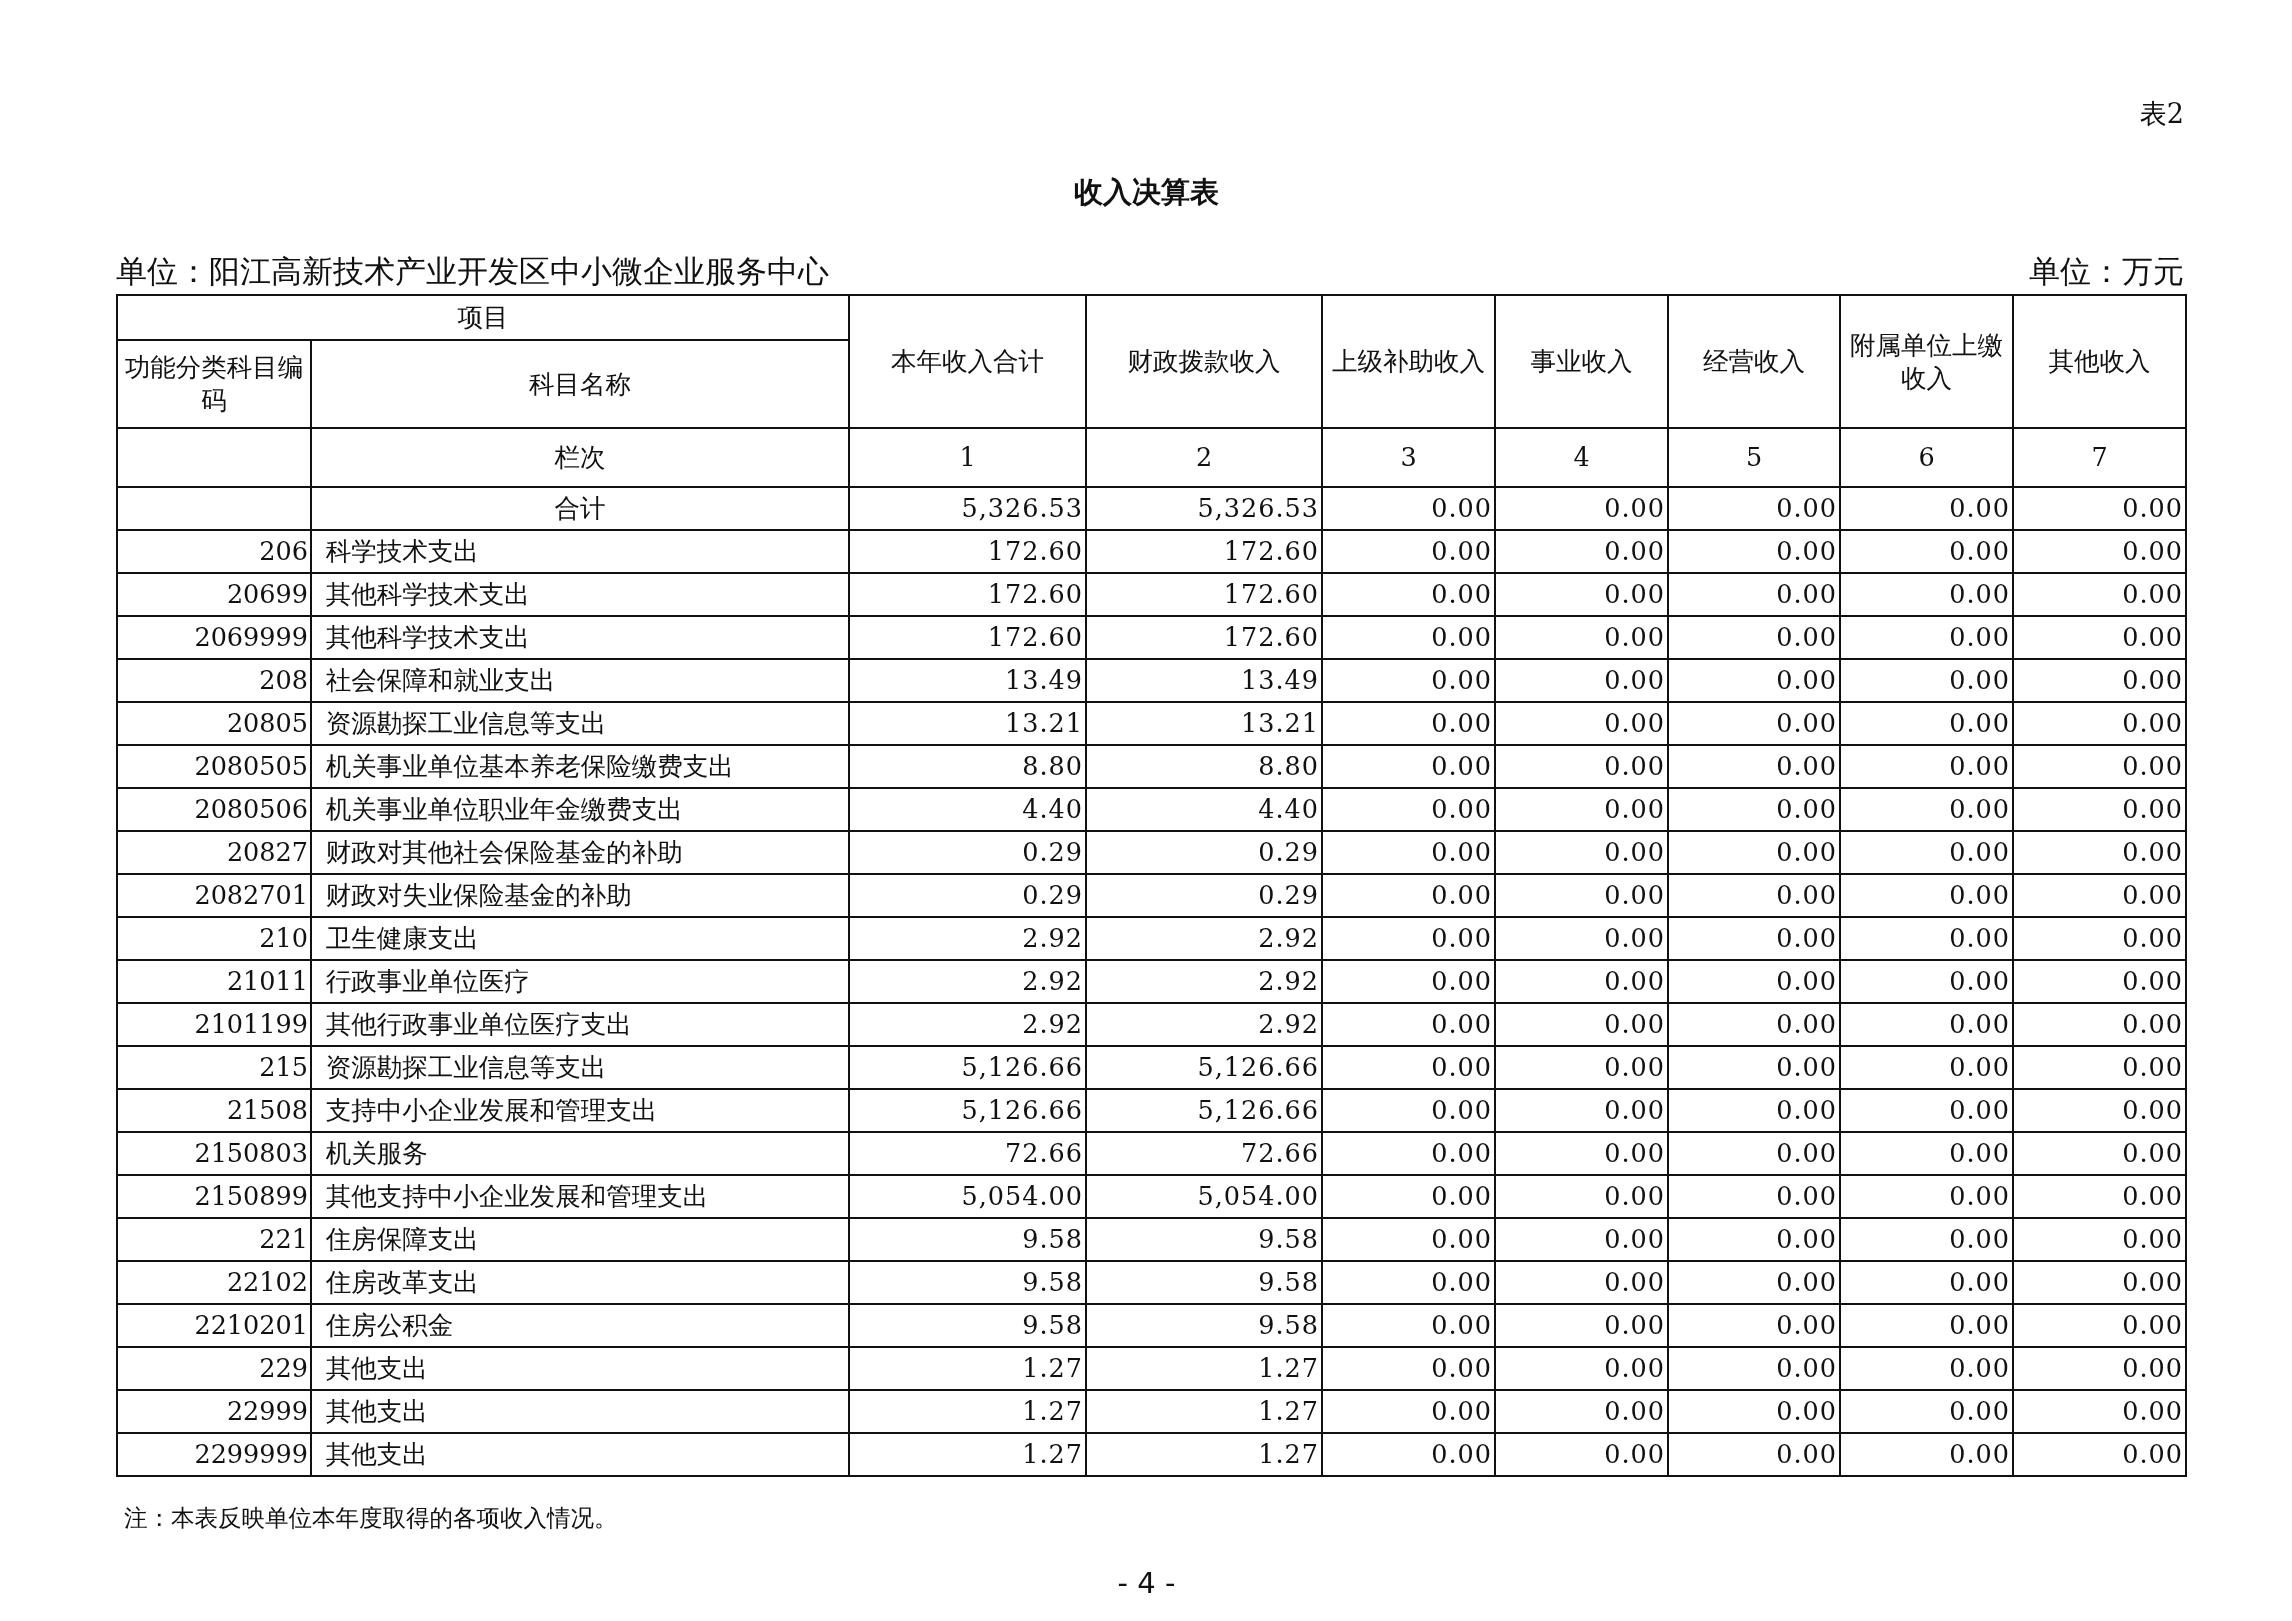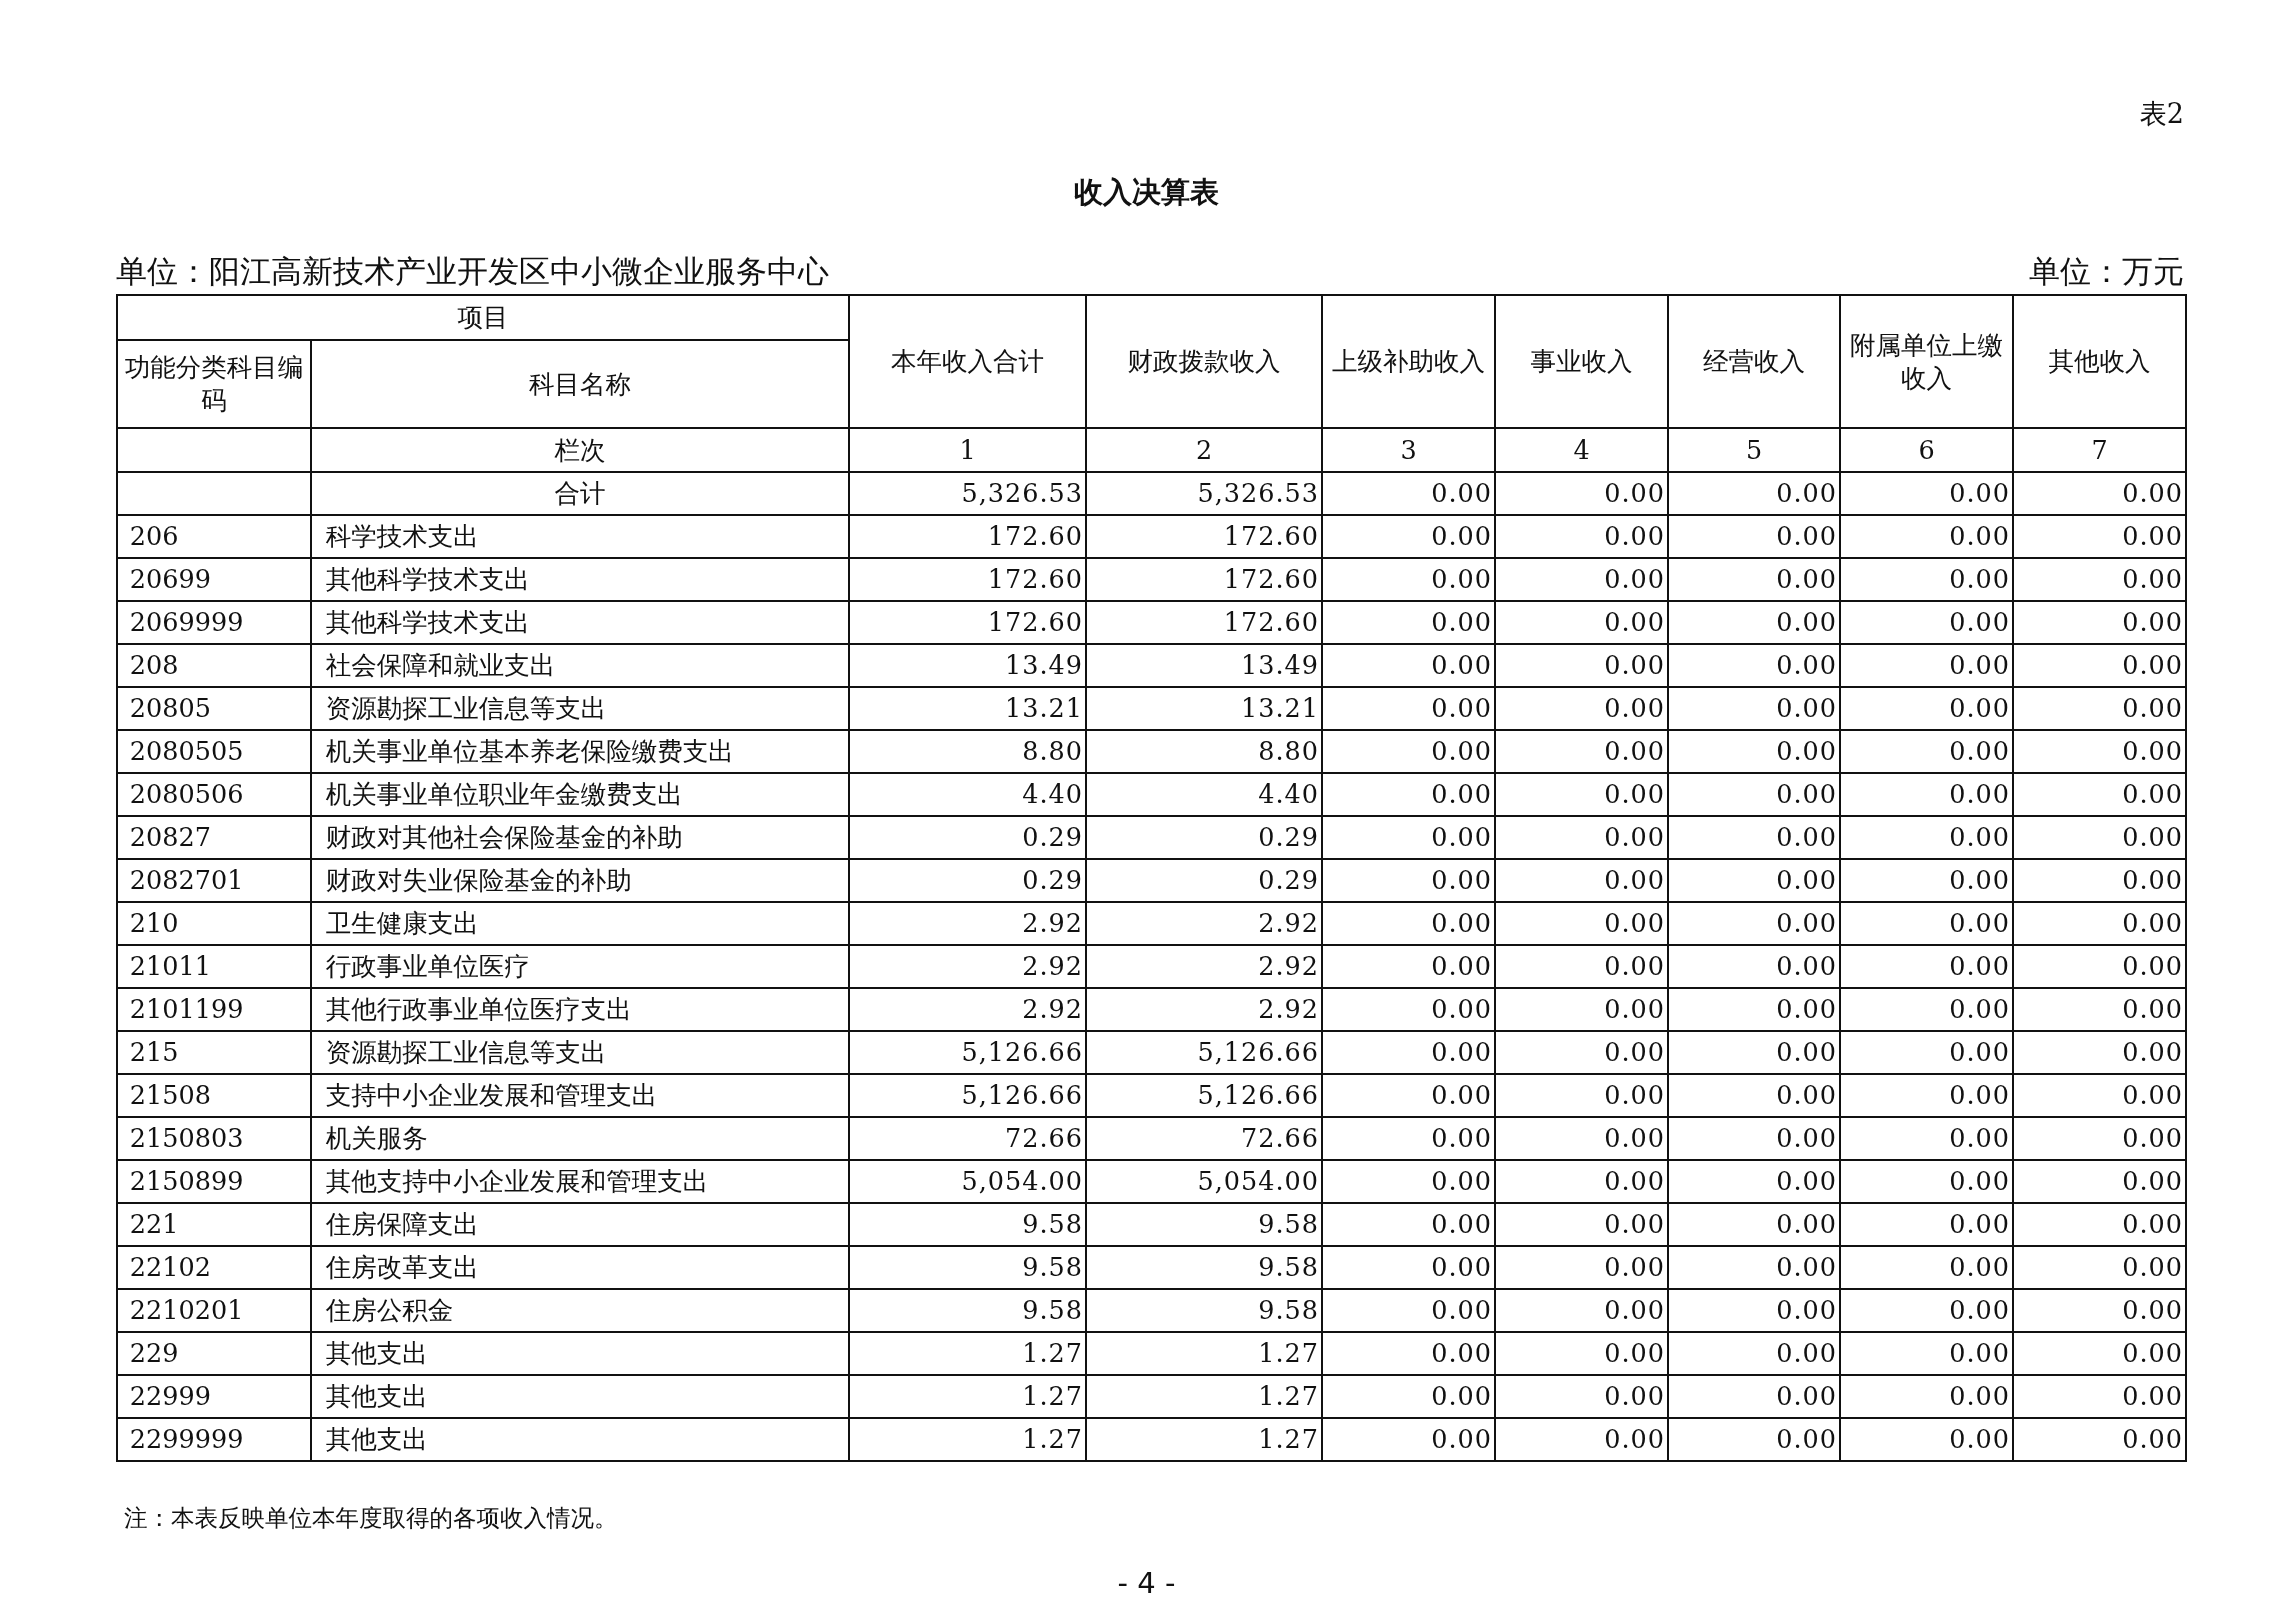--- a/index.html
+++ b/index.html
@@ -6,21 +6,21 @@
   body { width:2293px; height:1621px; position:relative; font-family:"DejaVu Serif","Liberation Serif",serif; color:#111; overflow:hidden; }
   .table-no { position:absolute; right:109px; top:96px; font-size:27px; }
   .title { position:absolute; left:0; width:2293px; top:173px; text-align:center; font-size:29px; font-weight:bold; font-family:"DejaVu Sans","Liberation Sans",sans-serif; }
   .unit-left { position:absolute; left:116px; top:251px; font-size:31px; }
   .unit-right { position:absolute; right:109px; top:251px; font-size:31px;margin-left:40px; }
   table { position:absolute; left:116px; top:294px; border-collapse:collapse; table-layout:fixed; width:2068px;padding-left:36px; }
   td { border:2px solid #111; font-size:25.5px; padding:0 2px; height:41px; line-height:41px; white-space:nowrap; overflow:hidden; }
   .hd td { text-align:center; line-height:33px; height:auto; white-space:normal; }
   .c { text-align:center; }
   .r { text-align:right; font-family:"DejaVu Serif","Liberation Serif",serif; letter-spacing:1px; }
-  .code { padding-left:11.8px; }
+  .code { padding-left:11.8px;text-align:right; }
   .name { padding-left:13.7px; }
   .note { position:absolute; left:124px; top:1502px; font-size:23.5px; }
   .page { position:absolute; left:0; width:2293px; top:1566px; text-align:center; font-size:29px; font-family:"DejaVu Sans","Liberation Sans",sans-serif; }
 </style>
 </head>
 <body>
 
 <div class="table-no">表2</div>
 <div class="title">收入决算表</div>
 <div class="unit-left">单位：阳江高新技术产业开发区中小微企业服务中心</div>
@@ -46,21 +46,21 @@
       <td rowspan="2">上级补助收入</td>
       <td rowspan="2">事业收入</td>
       <td rowspan="2">经营收入</td>
       <td rowspan="2">附属单位上缴收入</td>
       <td rowspan="2">其他收入</td>
     </tr>
     <tr class="hd" style="height:88px">
       <td>功能分类科目编码</td>
       <td>科目名称</td>
     </tr>
-    <tr style="height:44px">
+    <tr style="height:59px">
       <td></td>
       <td class="c">栏次</td>
       <td class="c">1</td>
       <td class="c">2</td>
       <td class="c">3</td>
       <td class="c">4</td>
       <td class="c">5</td>
       <td class="c">6</td>
       <td class="c">7</td>
     </tr>

